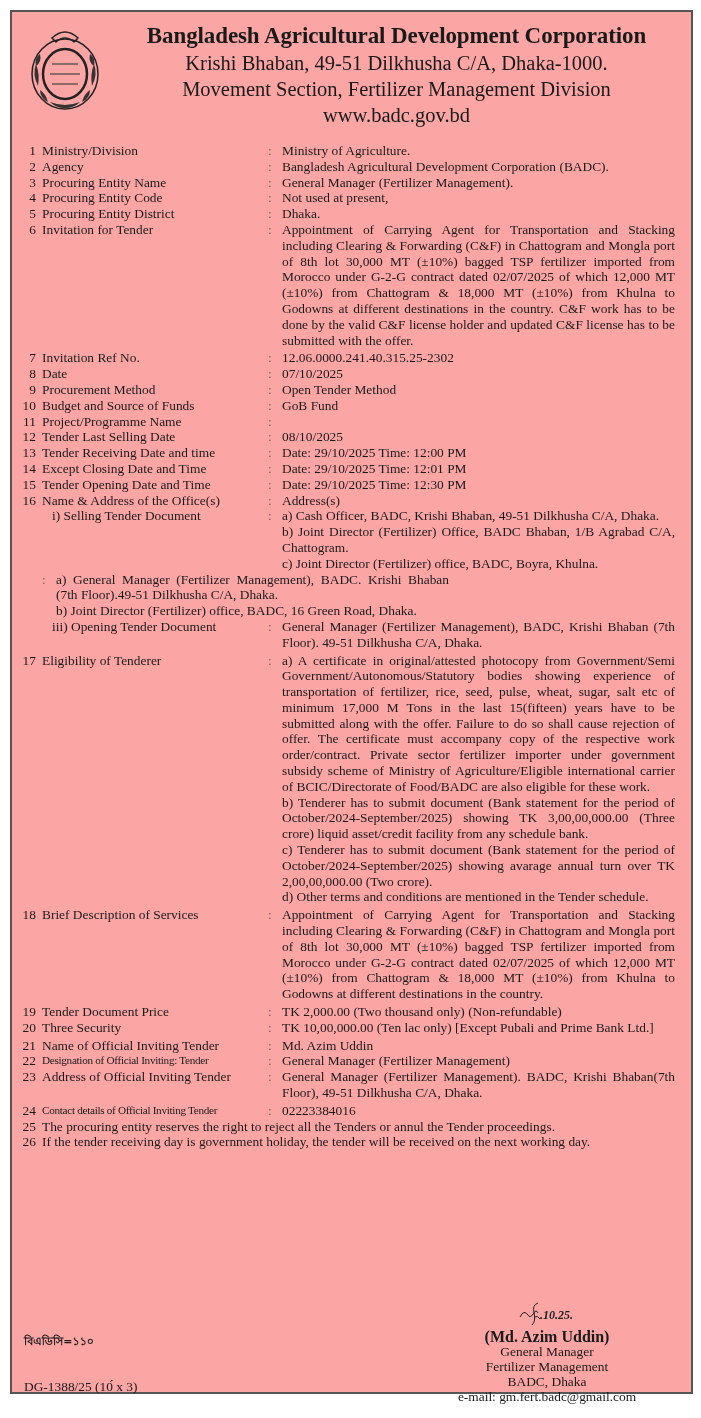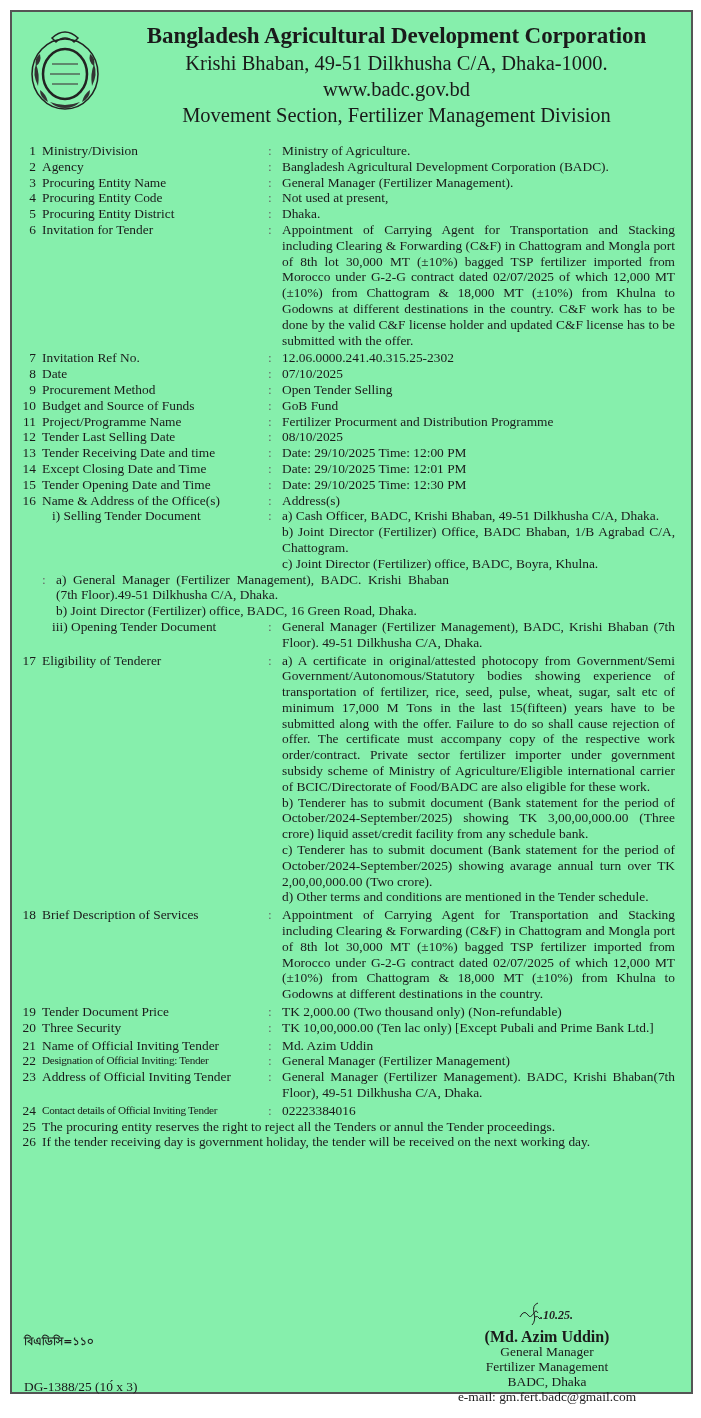--- a/index.html
+++ b/index.html
@@ -1,20 +1,20 @@
 <!DOCTYPE html>
 <html><head>
   <meta charset="utf-8">
   <style>
     * { box-sizing: border-box; margin: 0; padding: 0; }
     html, body { width: 701px; height: 1418px; background: #ffffff; }
     body { font-family: "Liberation Serif", "DejaVu Serif", serif; color: #1a1a1a; position: relative; overflow: hidden; }
     .frame {
       position: absolute; left: 10px; top: 10px; width: 683px; height: 1384px;
-      border: 2px solid #555; background: #86efac;
+      border: 2px solid #555; background: #fca5a5;
     }
     .header { position: relative; height: 125px; }
     .logo { position: absolute; left: 14px; top: 12px; width: 78px; height: 90px; }
     .hdr-text { position: absolute; left: 100px; right: 10px; top: 10px; text-align: center; }
     .hdr-title { font-size: 23px; font-weight: bold; line-height: 28px; letter-spacing: -0.1px; }
     .hdr-line { font-size: 20.5px; line-height: 26px; }
     .rows { position: absolute; left: 0; top: 131px; width: 100%; }
     .row { display: flex; font-size: 13.4px; line-height: 15.8px; }
     .num { width: 30px; text-align: right; padding-right: 6px; flex: none; }
     .label { width: 226px; flex: none; white-space: nowrap; }
@@ -54,22 +54,22 @@
       </g>
       <g stroke="#444" stroke-width="1.2">
         <line x1="26" y1="40" x2="52" y2="40"></line>
         <line x1="24" y1="50" x2="54" y2="50"></line>
         <line x1="26" y1="60" x2="52" y2="60"></line>
       </g>
     </svg>
     <div class="hdr-text">
       <div class="hdr-title">Bangladesh Agricultural Development Corporation</div>
       <div class="hdr-line">Krishi Bhaban, 49-51 Dilkhusha C/A, Dhaka-1000.</div>
+      <div class="hdr-line">Movement Section, Fertilizer Management Division</div>
       <div class="hdr-line">www.badc.gov.bd</div>
-      <div class="hdr-line">Movement Section, Fertilizer Management Division</div>
     </div>
   </div>
 
   <div class="rows" id="rows">
       <div class="row">
         <div class="num">1</div>
         <div class="label">Ministry/Division</div>
         <div class="colon">:</div>
         <div class="val">
           <p class="last">Ministry of Agriculture.</p>
@@ -130,38 +130,35 @@
         <div class="colon">:</div>
         <div class="val">
           <p class="last">07/10/2025</p>
         </div>
       </div>
       <div class="row">
         <div class="num">9</div>
         <div class="label">Procurement Method</div>
         <div class="colon">:</div>
         <div class="val">
-          <p class="last">Open Tender Selling</p>
+          <p class="last">Open Tender Method</p>
         </div>
       </div>
       <div class="row">
         <div class="num">10</div>
         <div class="label">Budget and Source of Funds</div>
         <div class="colon">:</div>
         <div class="val">
           <p class="last">GoB Fund</p>
         </div>
       </div>
       <div class="row">
         <div class="num">11</div>
         <div class="label">Project/Programme Name</div>
         <div class="colon">:</div>
-        <div class="val">
-          <p class="last">Fertilizer Procurment and Distribution Programme</p>
-        </div>
       </div>
       <div class="row">
         <div class="num">12</div>
         <div class="label">Tender Last Selling Date</div>
         <div class="colon">:</div>
         <div class="val">
           <p class="last">08/10/2025</p>
         </div>
       </div>
       <div class="row">

